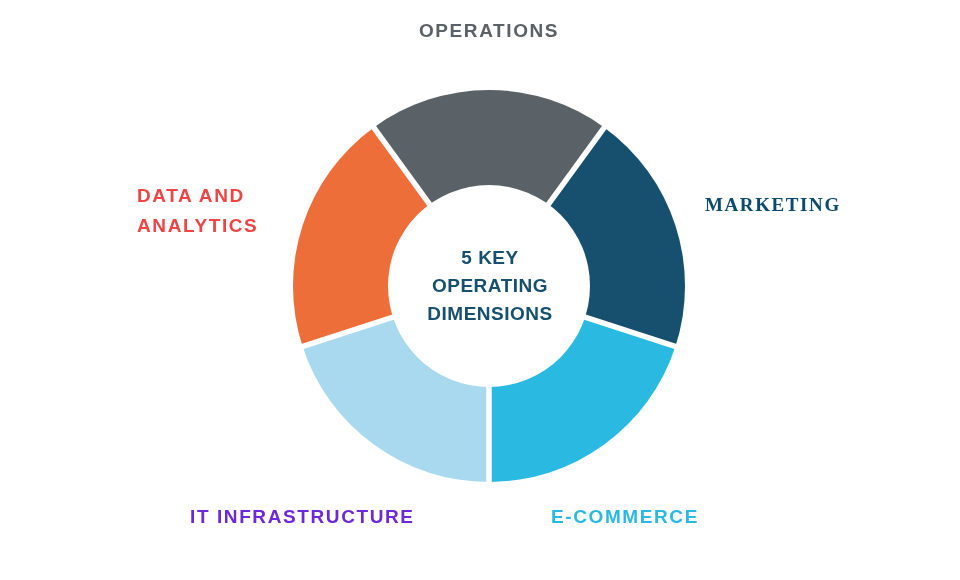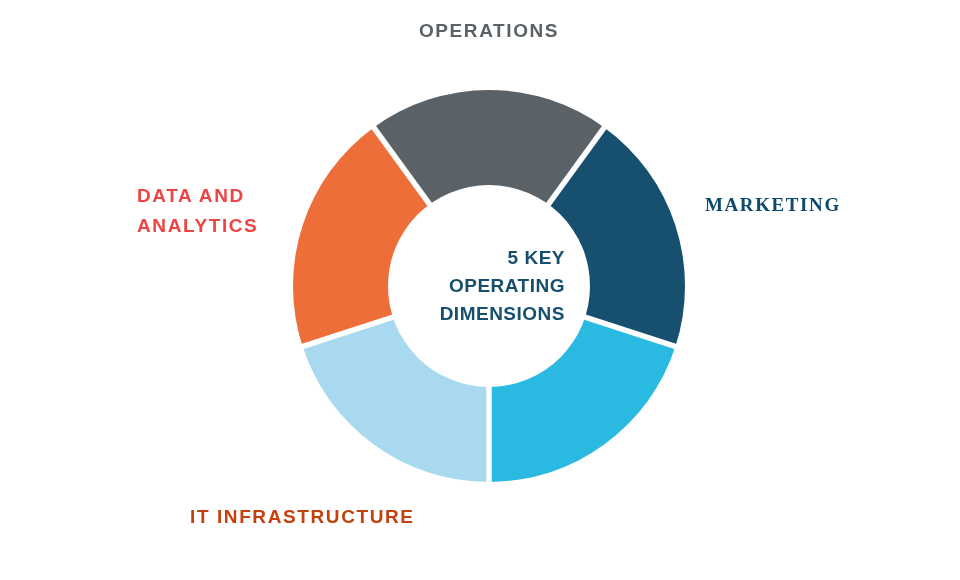--- a/index.html
+++ b/index.html
@@ -19,21 +19,21 @@
     white-space:nowrap;
   }
   #label-operations{top:20px;left:9px;width:960px;text-align:center;}
   #label-marketing{top:194px;left:705px;}
   #label-data{top:181px;left:137px;width:170px;line-height:30px;white-space:normal;}
   #label-it{top:506px;left:190px;}
   #label-ecom{top:506px;left:551px;}
   .center-label{
     position:absolute;
     left:415px;top:244px;width:150px;
-    text-align:right;
+    text-align:center;
     font-weight:700;
     font-size:19px;
     line-height:28px;
     letter-spacing:0.5px;
   }
 </style>
 </head>
 <body>
 
 <div class="canvas">
@@ -51,18 +51,19 @@
       <line x1="489" y1="286" x2="299.74" y2="347.49" stroke="#ffffff" stroke-width="5.5"></line>
       <circle cx="489" cy="286" r="101" fill="#ffffff"></circle>
     </svg>
 
   <div class="center-label" style="color: rgb(23, 80, 110);">5 KEY OPERATING DIMENSIONS</div>
 
   <div class="seg-label" id="label-operations" style="color: rgb(91, 98, 103);">OPERATIONS</div>
 
   <div class="seg-label" id="label-marketing" style="color: #0c4a6e; font-family: Liberation Serif, serif;">MARKETING</div>
 
+  <div class="seg-label" id="label-ecom" style="color: rgb(42, 185, 225);">E-COMMERCE</div>
 
-  <div class="seg-label" id="label-it" style="color: #c2410c;">IT INFRASTRUCTURE</div>
+  <div class="seg-label" id="label-it" style="color: #6d28d9;">IT INFRASTRUCTURE</div>
 
   <div class="seg-label" id="label-data" style="color: #ef4444;">DATA AND ANALYTICS</div>
 
 </div>
 
 </body></html>

